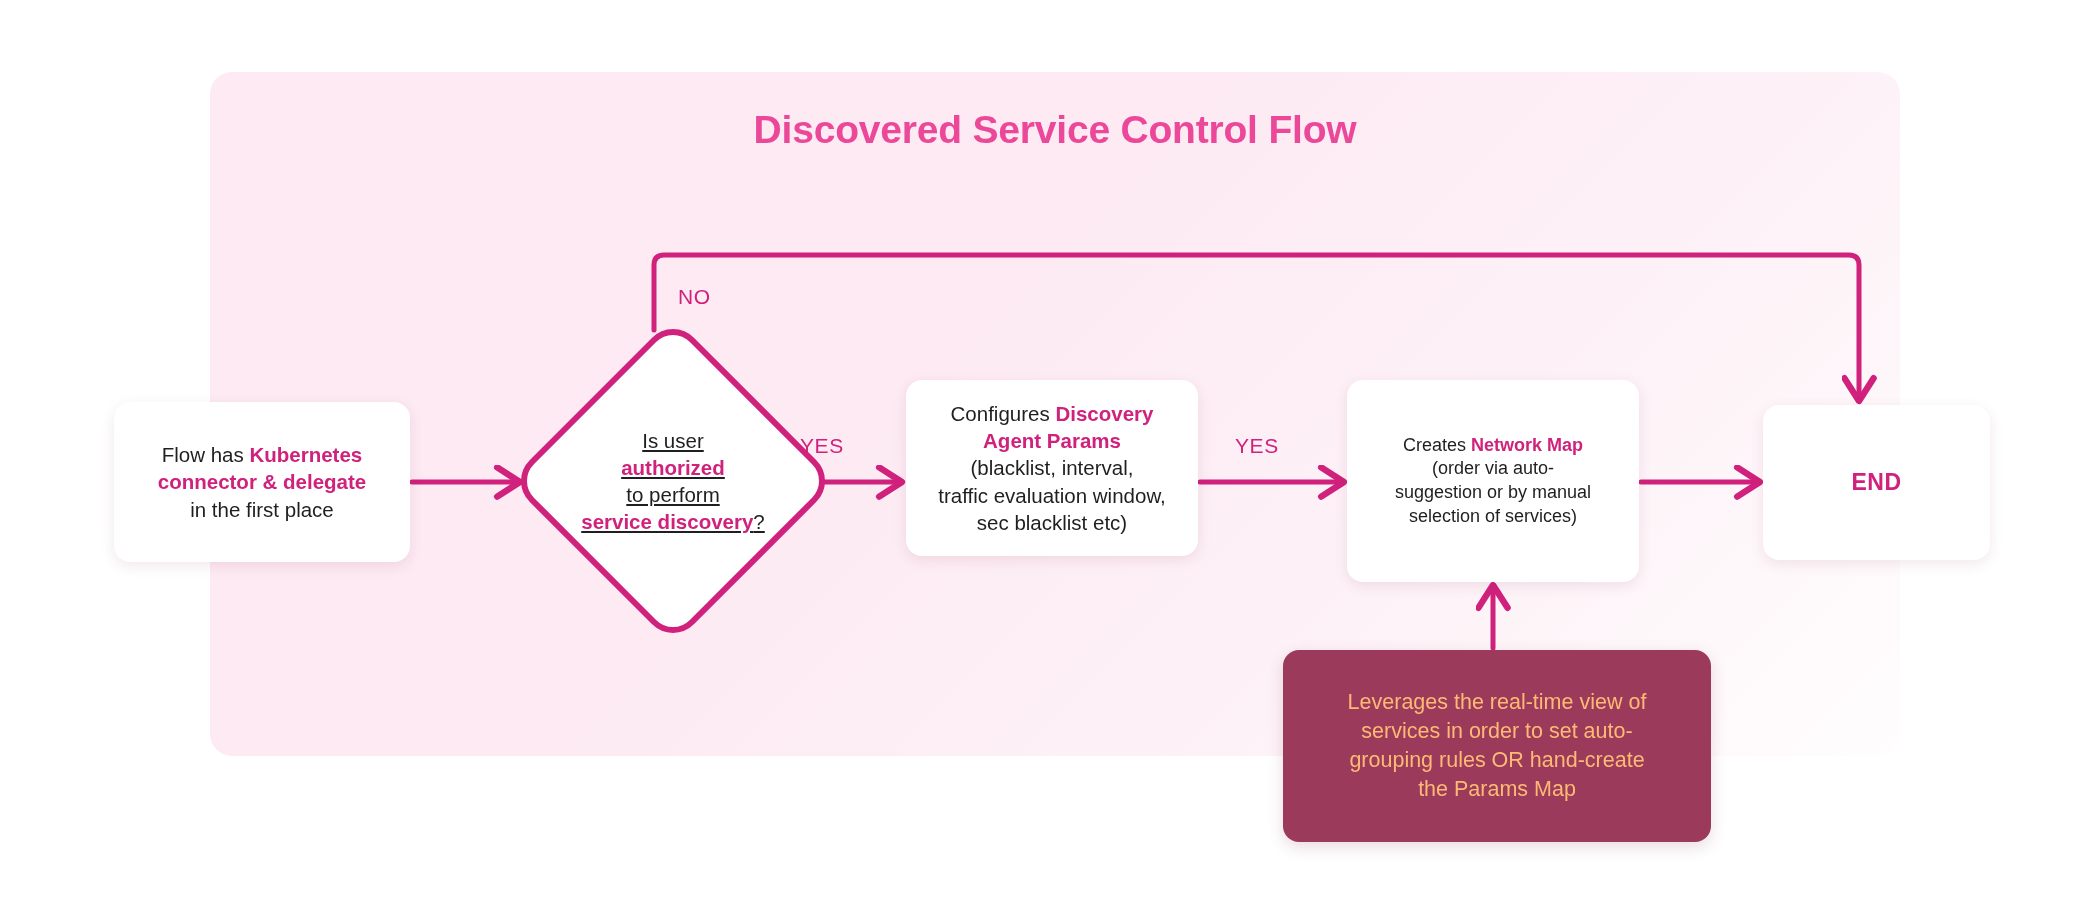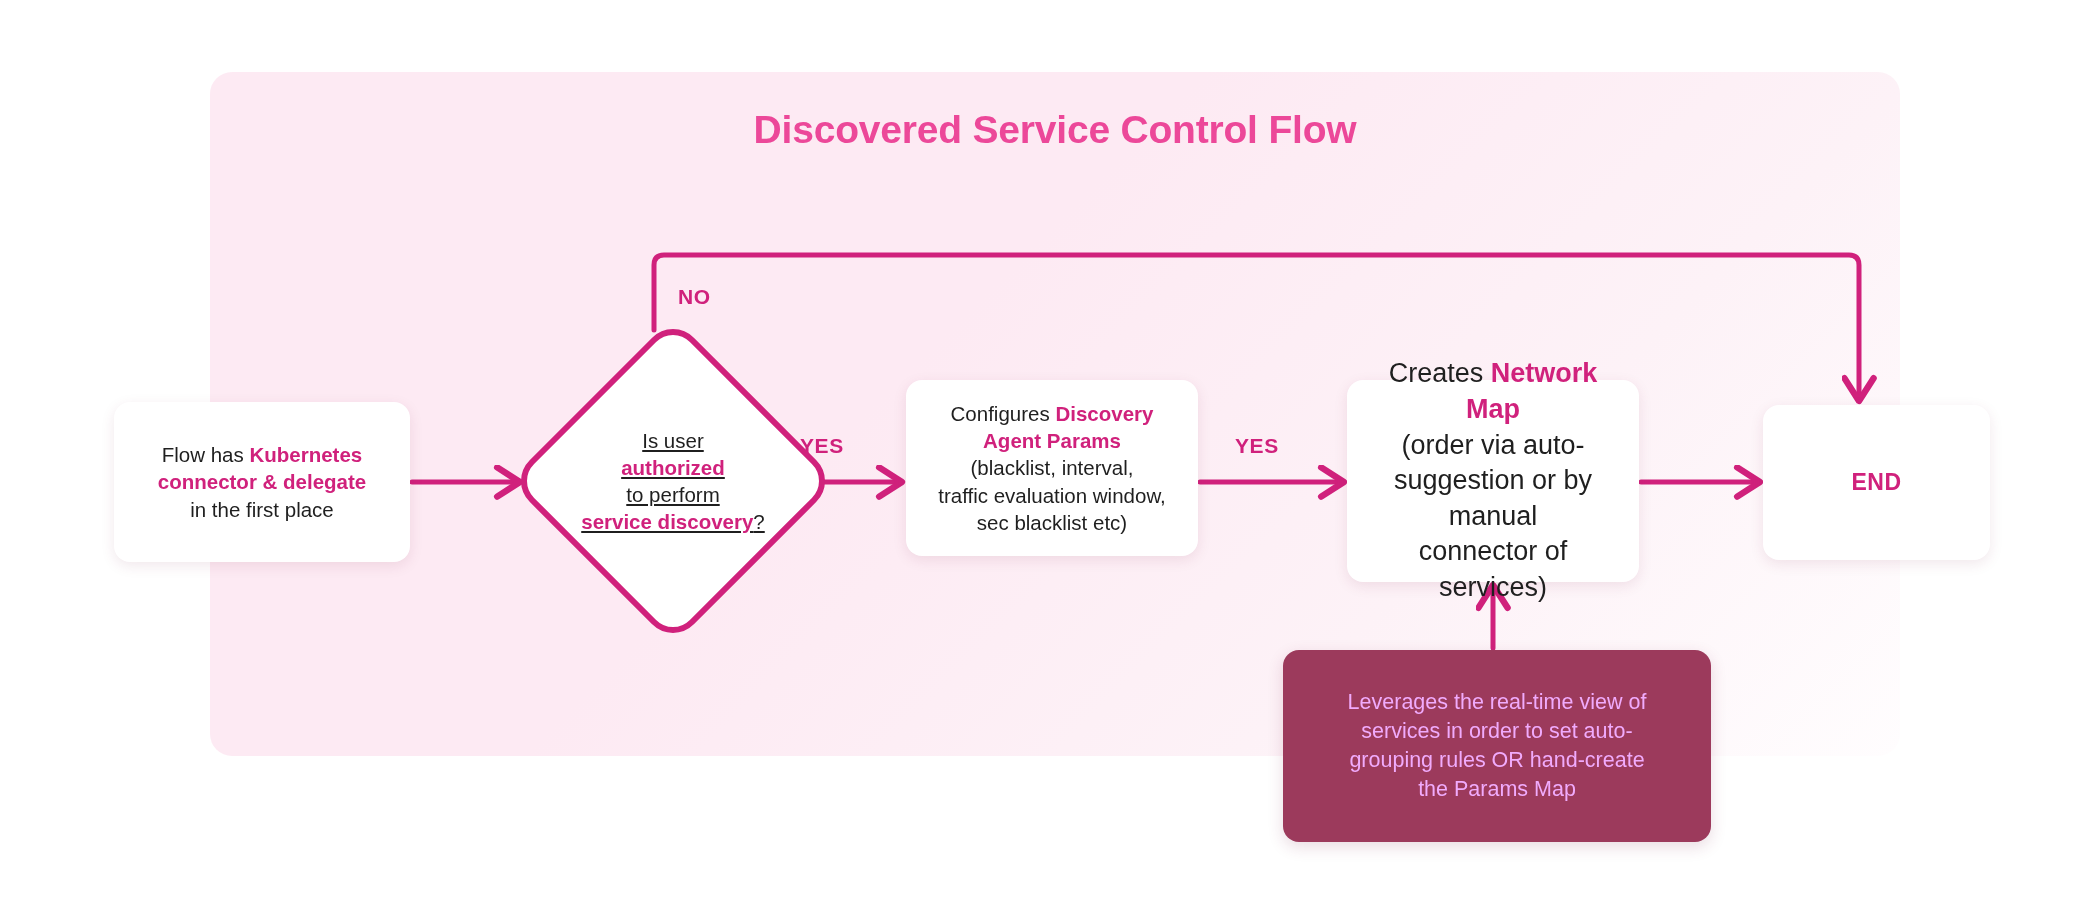--- a/index.html
+++ b/index.html
@@ -66,21 +66,21 @@
     justify-content: center;
     text-align: center;
     color: #1f1f1f;
     line-height: 1.32;
   }
   .node .inner { padding: 0 14px; }
   .hl { color: #d0217c; font-weight: bold; }
 
   #node-start  { left: 114px;  top: 402px; width: 296px; height: 160px; font-size: 20.5px; }
   #node-params { left: 906px;  top: 380px; width: 292px; height: 176px; font-size: 20.5px; }
-  #node-map    { left: 1347px; top: 380px; width: 292px; height: 202px; font-size: 27px; align-items: center; }
+  #node-map    { left: 1347px; top: 380px; width: 292px; height: 202px; font-size: 18px; align-items: center; }
   #node-end    { left: 1763px; top: 405px; width: 227px; height: 155px; }
   #node-end .inner {
     font-size: 23px;
     font-weight: bold;
     color: #d0217c;
     letter-spacing: 0.5px;
   }
 
   
   #node-decision {
@@ -114,31 +114,31 @@
     width: 428px;
     height: 192px;
     box-sizing: border-box;
     background: #9c3a5c;
     border-radius: 16px;
     box-shadow: 0 5px 16px rgba(120, 30, 70, 0.16);
     display: flex;
     align-items: center;
     justify-content: center;
     text-align: center;
-    color: #f0abfc;
+    color: #fdba74;
     font-size: 21.5px;
     line-height: 1.36;
   }
   #note-box .inner { padding: 0 18px; }
 
   
   .edge-label {
     position: absolute;
     font-size: 21px;
-    font-weight: bold;
+    font-weight: normal;
     color: #d0217c;
     letter-spacing: 0.6px;
   }
   #label-no   { left: 678px;  top: 285px; }
   #label-yes1 { left: 800px;  top: 434px; }
   #label-yes2 { left: 1235px; top: 434px; }
 </style>
 </head>
 <body>
 
@@ -209,21 +209,21 @@
       <span>traffic evaluation window,</span><br>
       <span>sec blacklist etc)</span>
     </div>
   </div>
 
   <div class="node" id="node-map">
     <div class="inner">
       <span>Creates </span><span class="hl">Network Map</span><br>
       <span>(order via auto-</span><br>
       <span>suggestion or by manual</span><br>
-      <span>connector of services)</span>
+      <span>selection of services)</span>
     </div>
   </div>
 
   <div class="node" id="node-end">
     <div class="inner">END</div>
   </div>
 
   <div id="note-box">
     <div class="inner">
       <span>Leverages the real-time view of</span><br>

